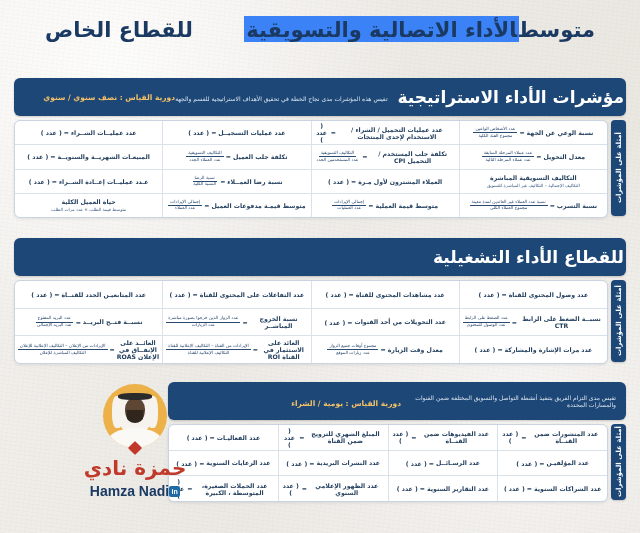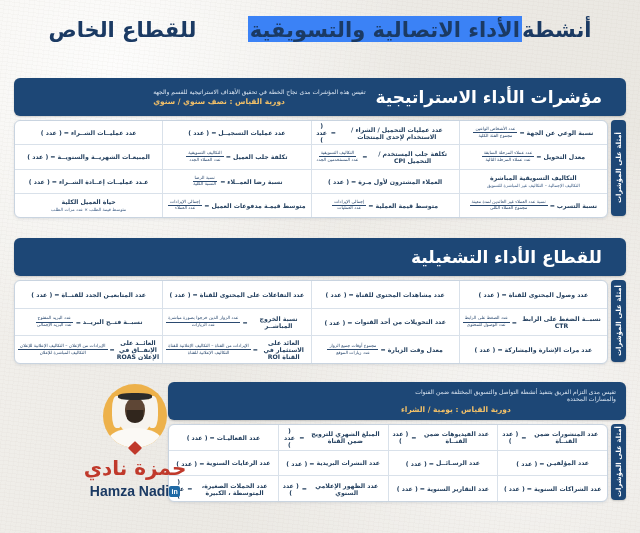--- a/index.html
+++ b/index.html
@@ -44,24 +44,24 @@
   .section{position:absolute;}
   .band{
     position:absolute;right:0;left:0;top:0;height:38px;
     background:#1d4776;
     border-radius:6px 6px 6px 6px;
     box-shadow:0 1px 2px rgba(0,0,0,.18);
     display:flex;align-items:center;
   }
   .band .sec-title{
     color:#fff;font-weight:bold;font-size:17px;
-    padding-right:24px;letter-spacing:0.5px;white-space:nowrap;
+    padding-right:2px;letter-spacing:0.5px;white-space:nowrap;
   }
   .band .sec-meta{
-    margin-right:10px;display:flex;flex-direction:column;
+    margin-right:10px;display:flex;flex-direction:row;
     justify-content:center;align-items:flex-end;
     line-height:1.25;padding-left:10px;
   }
   .band .sec-desc{color:#dbe6f2;font-size:6px;text-align:right;max-width:215px;}
   .band .sec-period{color:#f3c168;font-size:7.5px;font-weight:bold;margin-top:2px;}
 
   
   .vtab{
     position:absolute;top:0;left:auto;right:-0px;
     width:15px;
@@ -158,21 +158,21 @@
 </head>
 <body>
 
 <div class="paper"></div>
 <div class="grain"></div>
 
 <div class="wrap">
 
   <div class="title-row">
     <span class="t">
-      <span>أنشطة</span><span class="hl">الأداء الاتصالية والتسويقية</span> <span>للقطاع الخاص</span>
+      <span>متوسط</span><span class="hl">الأداء الاتصالية والتسويقية</span> <span>للقطاع الخاص</span>
     </span>
   </div>
 
   <div class="section" style="top:78px;right:14px;left:14px;height:140px;">
     <div class="band">
       <div class="sec-title">مؤشرات الأداء الاستراتيجية</div>
       <div class="sec-meta">
         <div class="sec-desc">تقيس هذه المؤشرات مدى نجاح الخطة في تحقيق الأهداف الاستراتيجية للقسم والجهة</div>
         <div class="sec-period">دورية القياس : نصف سنوي / سنوي</div>
       </div>

